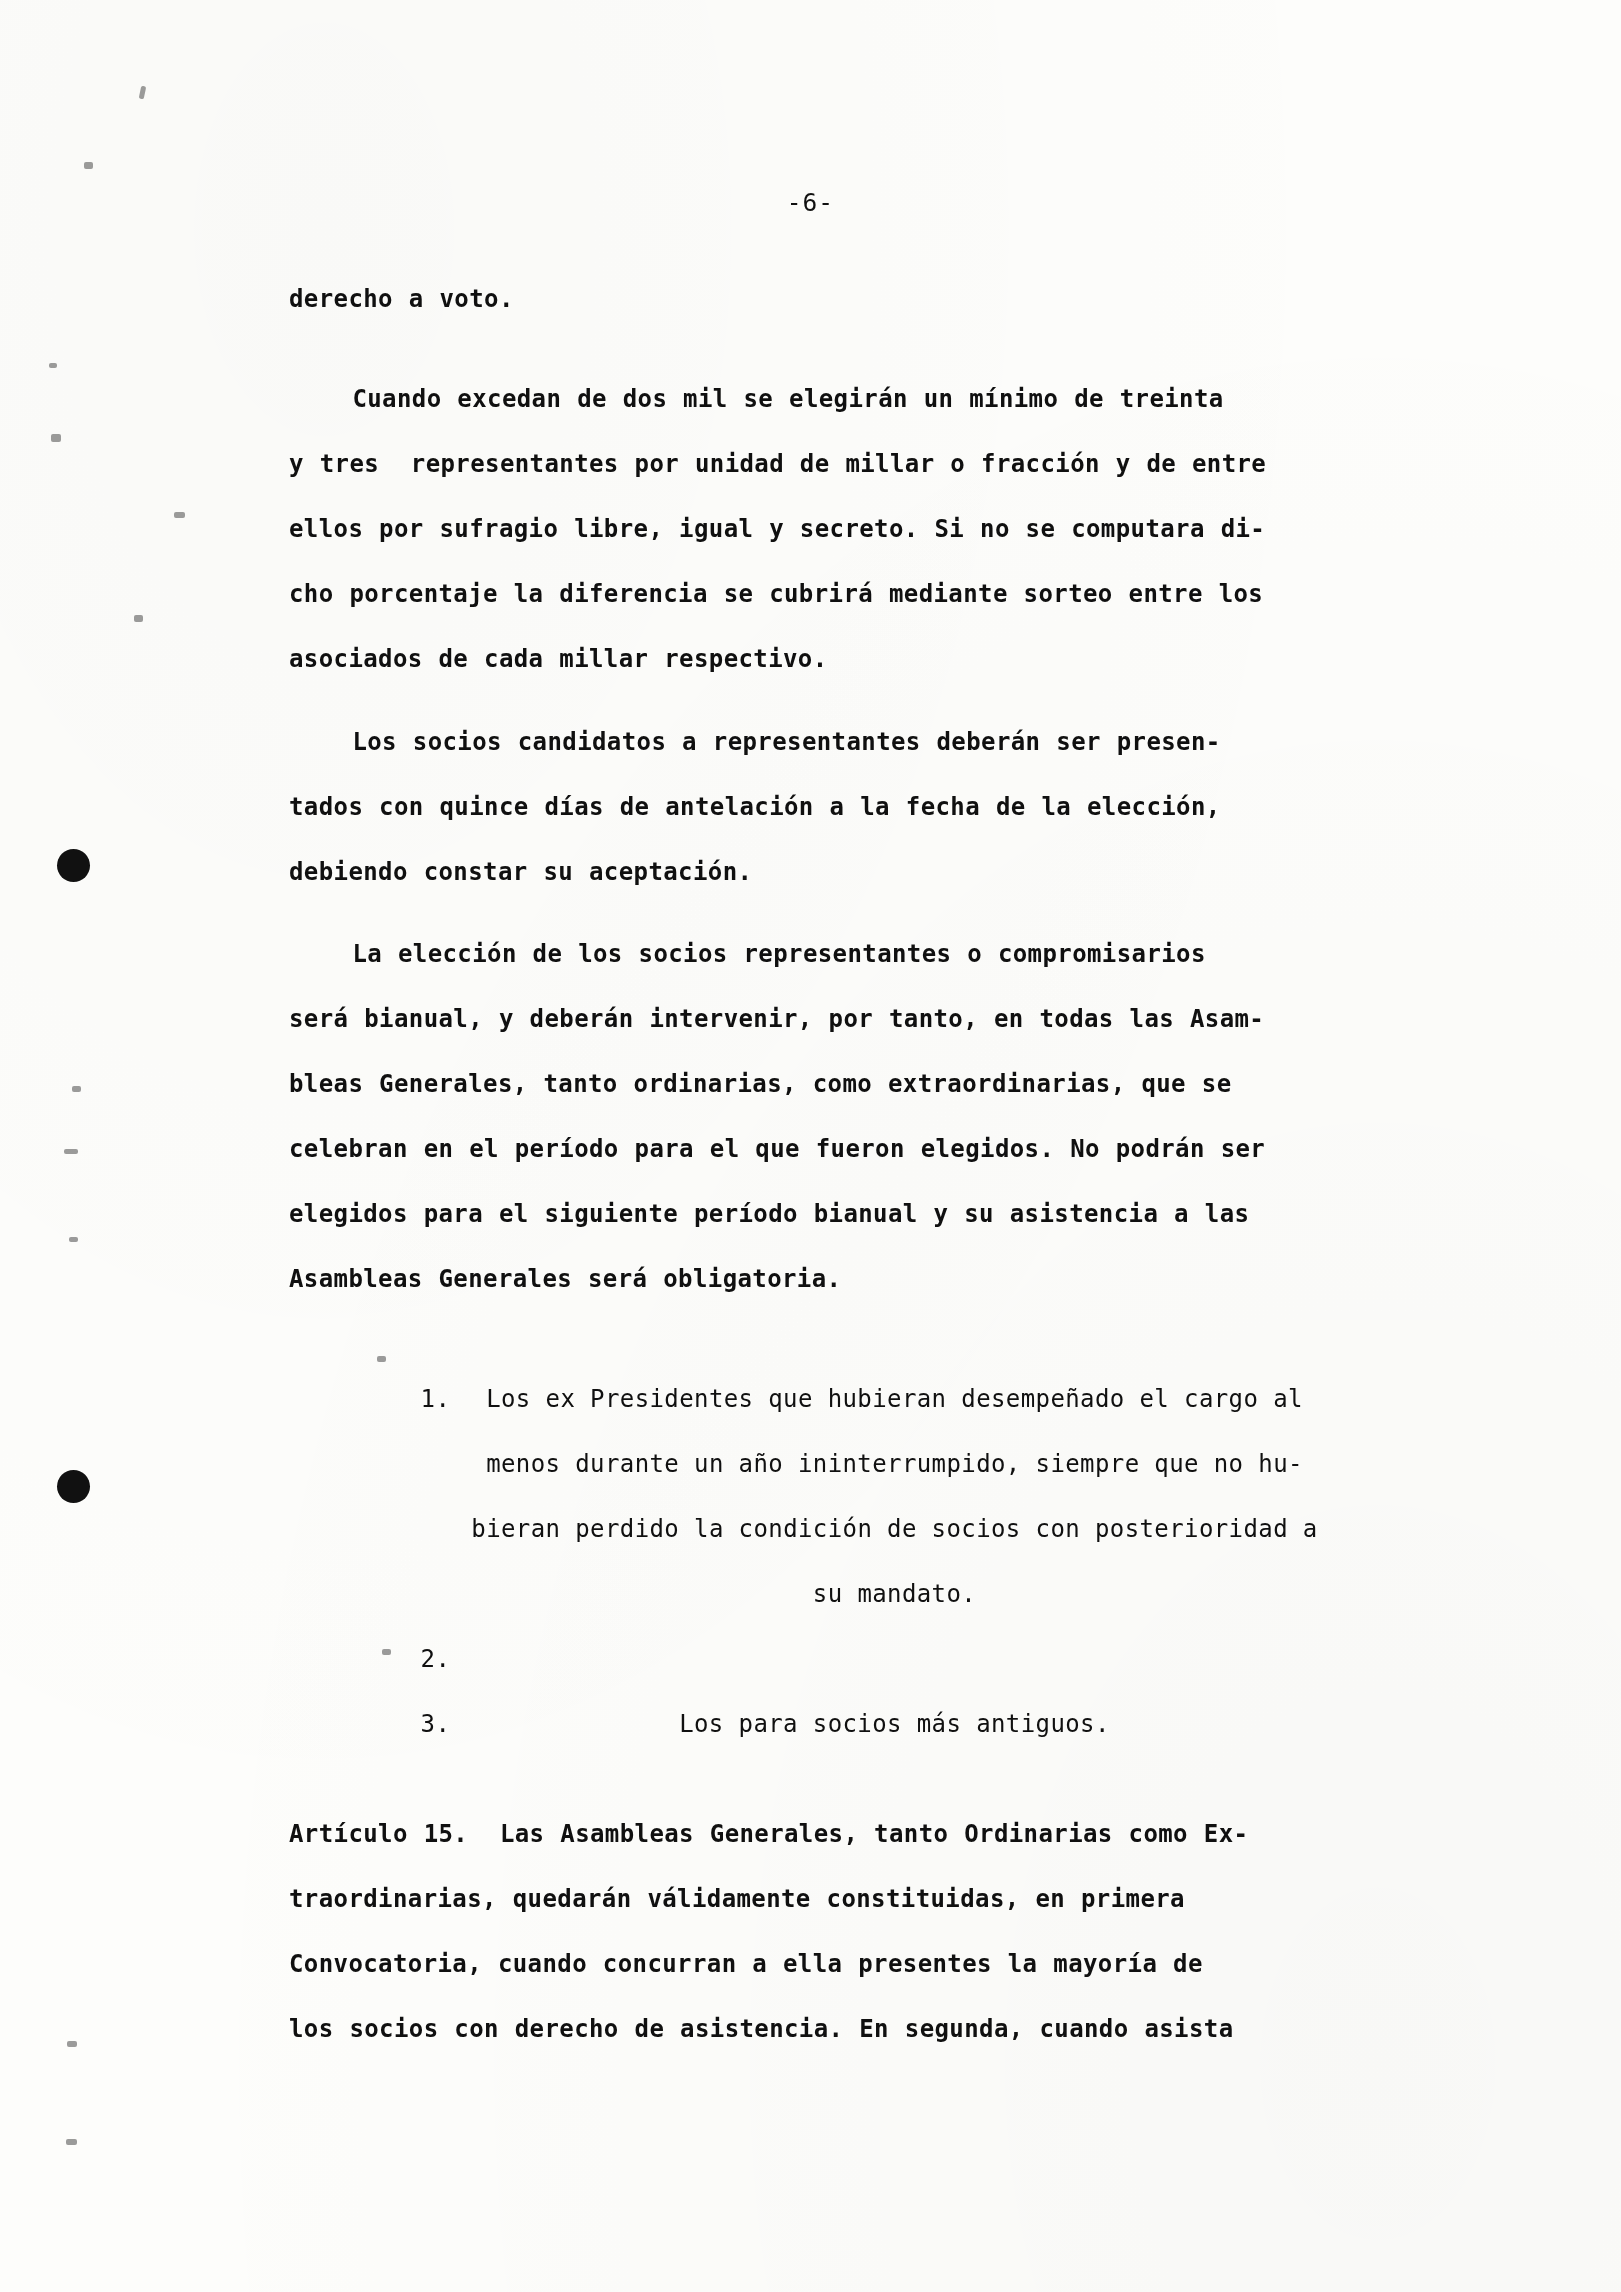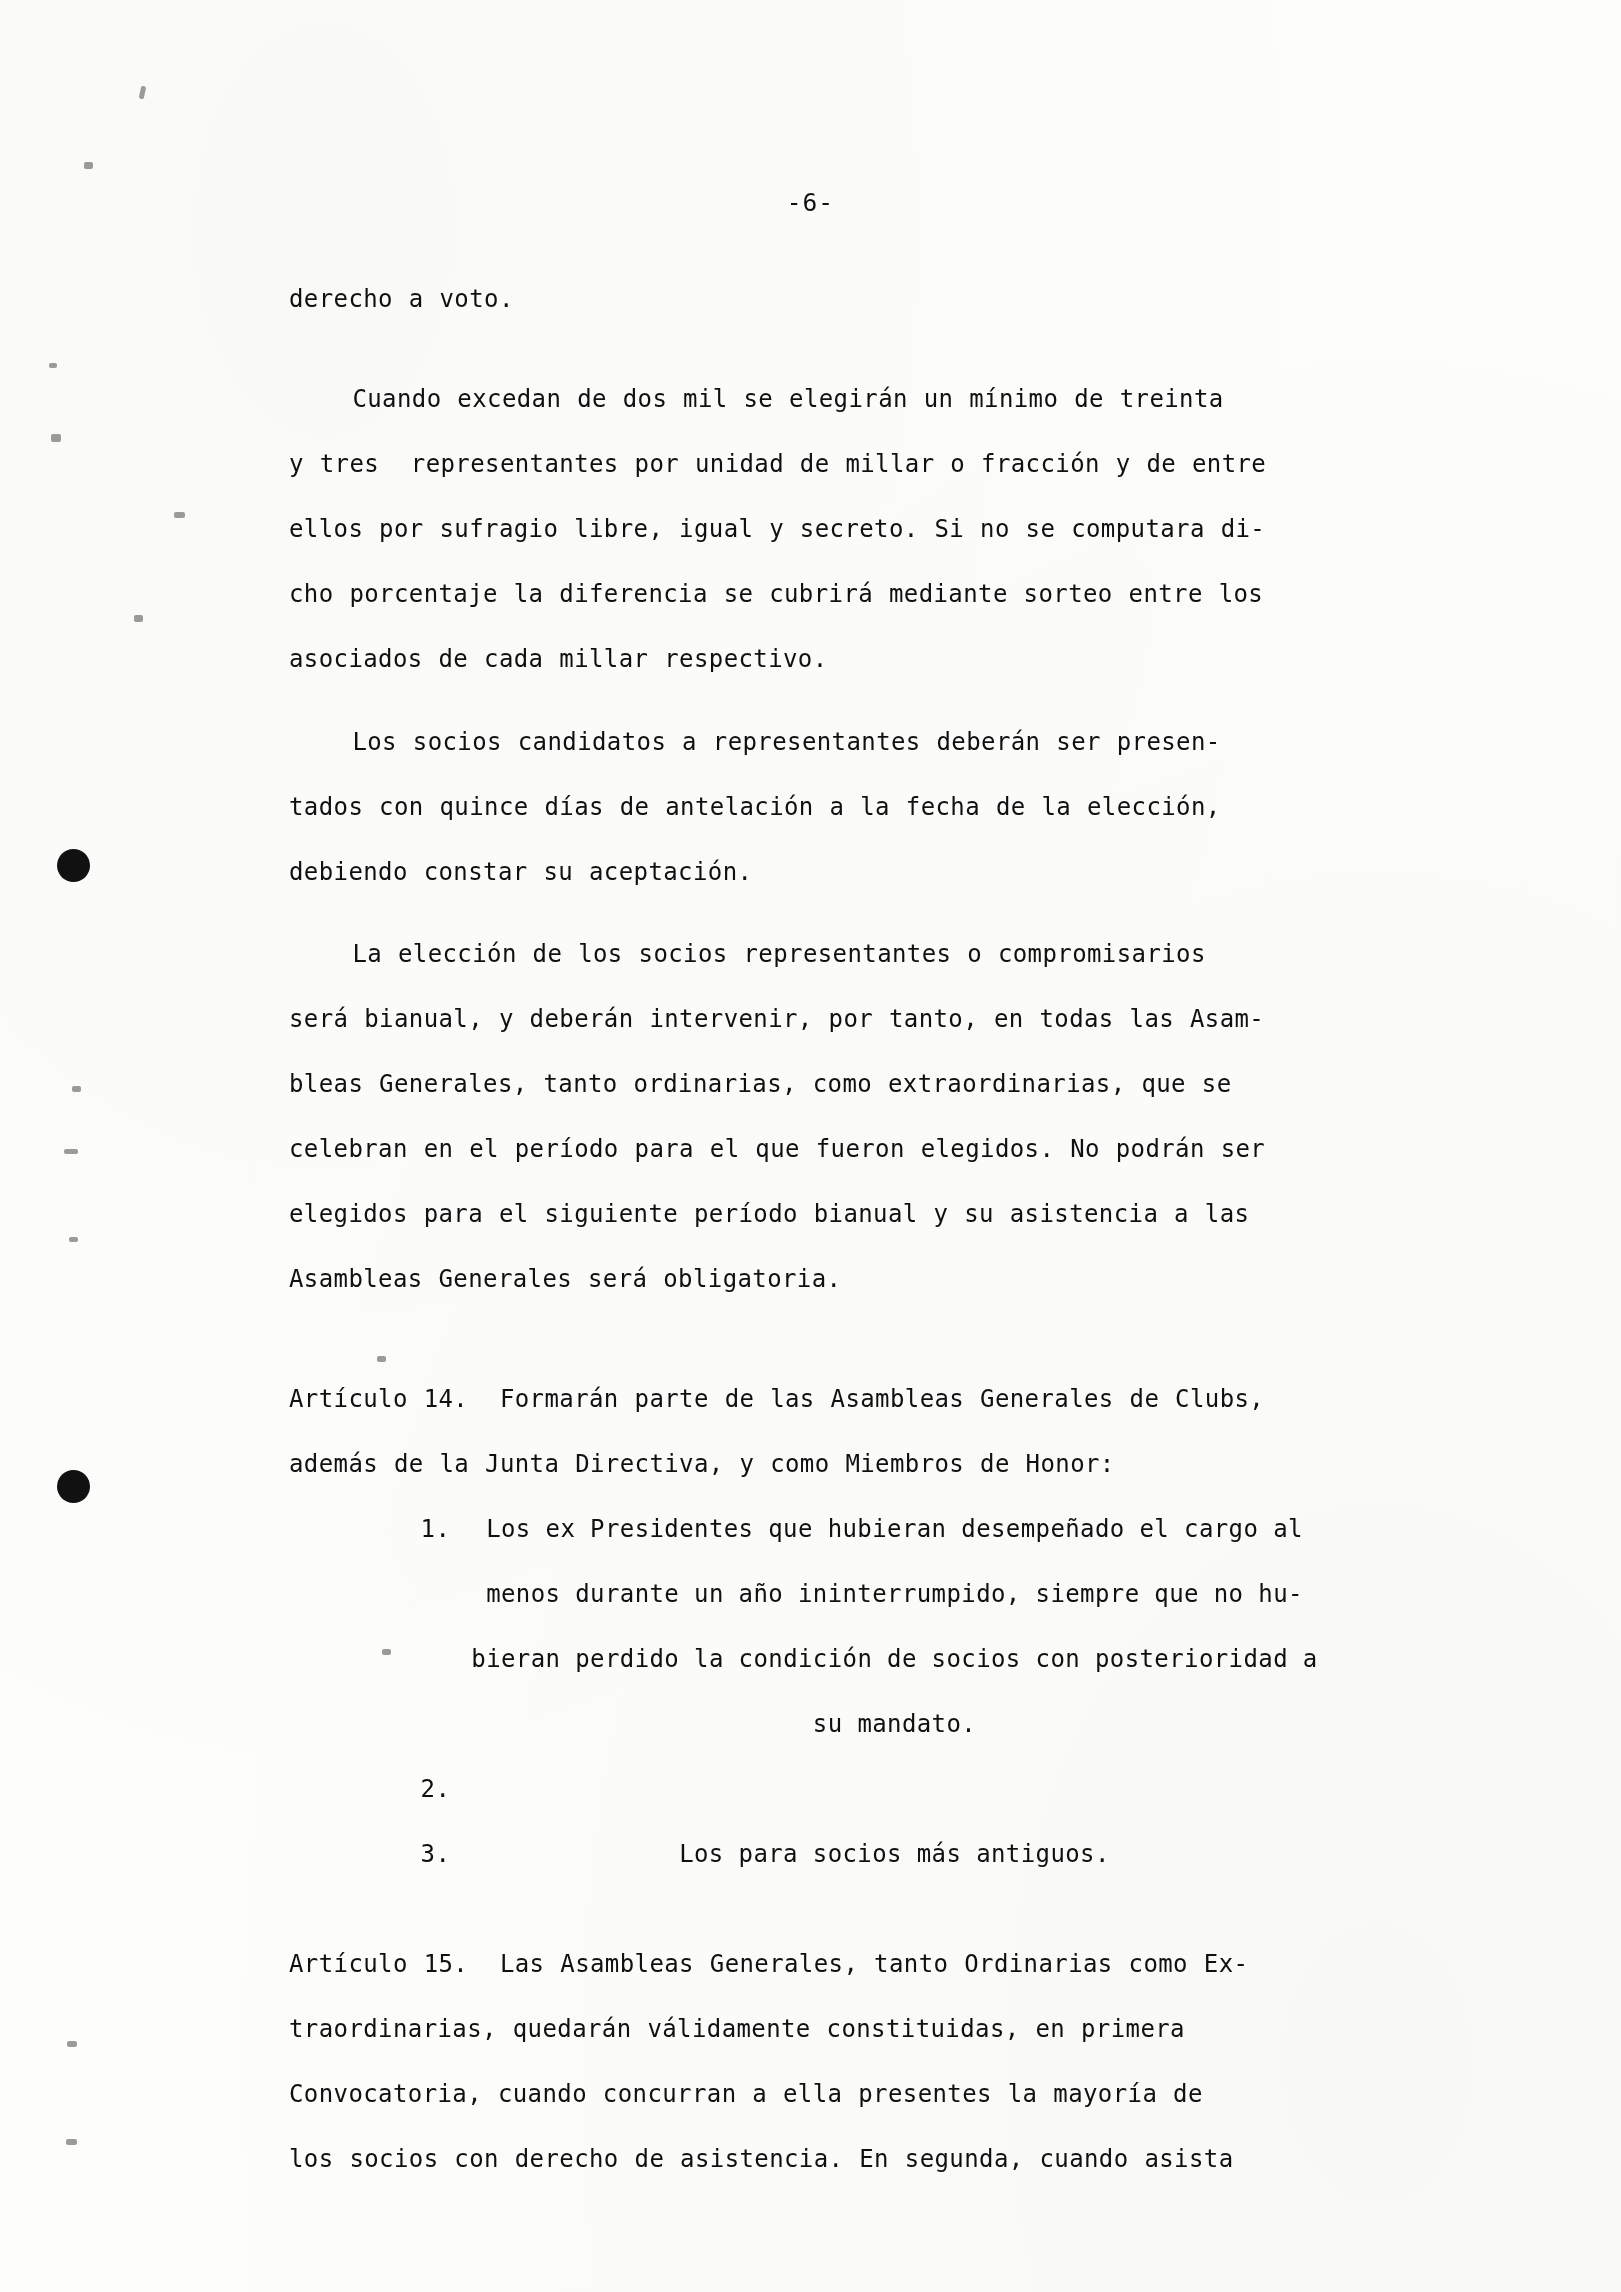--- a/index.html
+++ b/index.html
@@ -48,20 +48,21 @@
     top: 267px;
     width: 1034px;
   }
 
   .para {
     font-size: 24px;
     line-height: 65px;
     letter-spacing: 0.4px;
     white-space: pre-wrap;
     word-spacing: 1px;
+    font-weight: bold;
   }
 
   .spacer-sm { height: 17.6px; }
   .spacer-md { height: 45px; }
   .spacer-lg { height: 55px; }
 
   .list {
     margin: 0;
     padding: 0;
     list-style: none;
@@ -156,22 +157,20 @@
 
     <div class="para">    La elección de los socios representantes o compromisarios
 será bianual, y deberán intervenir, por tanto, en todas las Asam-
 bleas Generales, tanto ordinarias, como extraordinarias, que se
 celebran en el período para el que fueron elegidos. No podrán ser
 elegidos para el siguiente período bianual y su asistencia a las
 Asambleas Generales será obligatoria.</div>
 
     <div class="spacer-lg"></div>
 
-    <div class="para">Artículo 14.  Formarán parte de las Asambleas Generales de Clubs,
-además de la Junta Directiva, y como Miembros de Honor:</div>
 
     <ul class="list">
       <li class="list-item">
         <span class="list-marker">1.</span>
         <span class="list-text">Los ex Presidentes que hubieran desempeñado el cargo al
 menos durante un año ininterrumpido, siempre que no hu-
 bieran perdido la condición de socios con posterioridad a
 su mandato.</span>
       </li>
       <li class="list-item">

